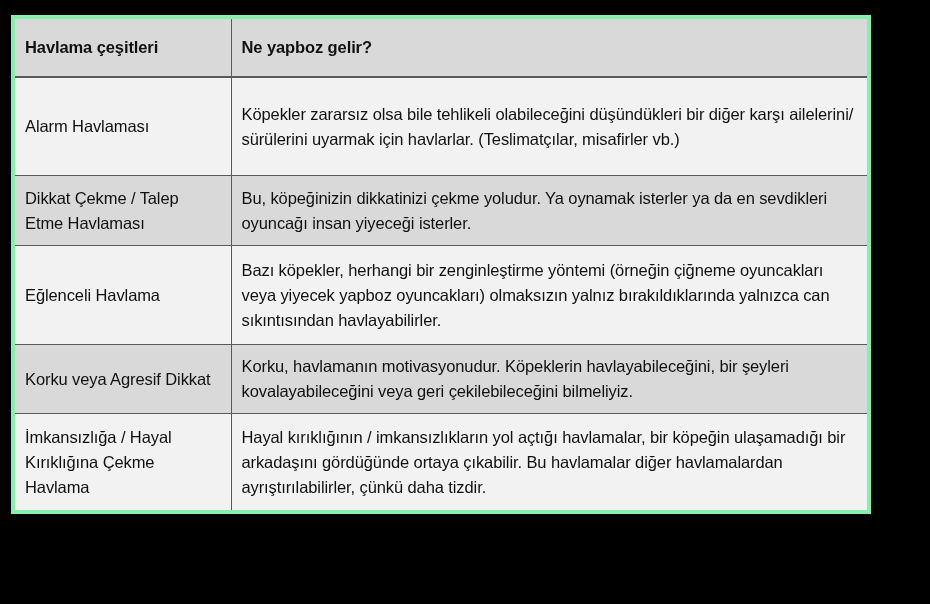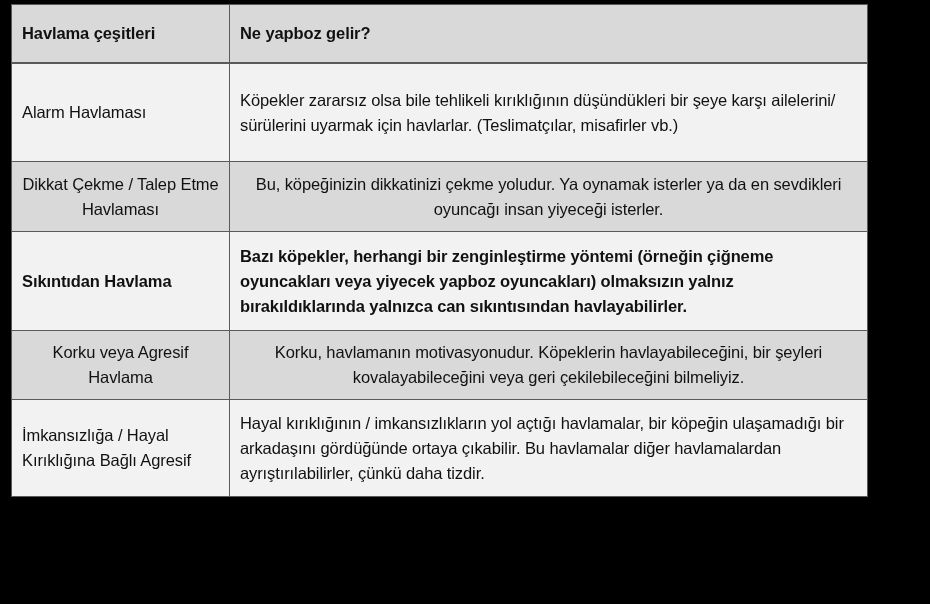--- a/index.html
+++ b/index.html
@@ -10,49 +10,49 @@
     body {
       width: 930px;
       height: 604px;
       position: relative;
       overflow: hidden;
       font-family: "Liberation Sans", "DejaVu Sans", sans-serif;
     }
     .table {
       position: absolute;
       left: 11px;
-      top: 4px;
+      top: 15px;
       width: 718px;
       border-collapse: collapse;
       table-layout: fixed;
-      border: 1px solid #86efac;
+      border: 4px solid #86efac;
     }
     .table td, .table th {
       border: 1px solid #5a5a5a;
       padding: 0 10px;
       vertical-align: middle;
       color: #111111;
       font-size: 16.5px;
       line-height: 25px;
       text-align: left;
       letter-spacing: -0.1px;
     }
     .table th {
       font-weight: bold;
       background: #d9d9d9;
       height: 57px;
       border-bottom: 2px solid #5a5a5a;
     }
     .col-type { width: 218px; }
     .col-meaning { width: 638px; }
     tr.light td { background: #f2f2f2; }
-    tr.dark td { background: #d9d9d9; text-align: center; }
+    tr.dark td { background: #d9d9d9; }
     tr.r1 td { height: 97px; }
     tr.r2 td { height: 69px; }
-    tr.r3 td { height: 98px; font-weight: bold; }
+    tr.r3 td { height: 98px; }
     tr.r4 td { height: 68px; }
     tr.r5 td { height: 96px; }
     tr.r6 td { height: 68px; }
     .meaning { padding-top: 2px; }
   </style>
 </head>
 <body>
 
 <table class="table">
   <colgroup>
@@ -61,32 +61,32 @@
   </colgroup>
   <thead>
     <tr>
       <th>Havlama çeşitleri</th>
       <th>Ne yapboz gelir?</th>
     </tr>
   </thead>
   <tbody>
     <tr class="light r1">
       <td>Alarm Havlaması</td>
-      <td class="meaning">Köpekler zararsız olsa bile tehlikeli kırıklığının düşündükleri bir şeye karşı ailelerini/ sürülerini uyarmak için havlarlar. (Teslimatçılar, misafirler vb.)</td>
+      <td class="meaning">Köpekler zararsız olsa bile tehlikeli olabileceğini düşündükleri bir diğer karşı ailelerini/ sürülerini uyarmak için havlarlar. (Teslimatçılar, misafirler vb.)</td>
     </tr>
     <tr class="dark r2">
       <td>Dikkat Çekme / Talep Etme Havlaması</td>
       <td class="meaning">Bu, köpeğinizin dikkatinizi çekme yoludur. Ya oynamak isterler ya da en sevdikleri oyuncağı insan yiyeceği isterler.</td>
     </tr>
     <tr class="light r3">
-      <td>Sıkıntıdan Havlama</td>
+      <td>Eğlenceli Havlama</td>
       <td class="meaning">Bazı köpekler, herhangi bir zenginleştirme yöntemi (örneğin çiğneme oyuncakları veya yiyecek yapboz oyuncakları) olmaksızın yalnız bırakıldıklarında yalnızca can sıkıntısından havlayabilirler.</td>
     </tr>
     <tr class="dark r4">
-      <td>Korku veya Agresif Havlama</td>
+      <td>Korku veya Agresif Dikkat</td>
       <td class="meaning">Korku, havlamanın motivasyonudur. Köpeklerin havlayabileceğini, bir şeyleri kovalayabileceğini veya geri çekilebileceğini bilmeliyiz.</td>
     </tr>
     <tr class="light r5">
-      <td>İmkansızlığa / Hayal Kırıklığına Bağlı Agresif</td>
+      <td>İmkansızlığa / Hayal Kırıklığına Çekme Havlama</td>
       <td class="meaning">Hayal kırıklığının / imkansızlıkların yol açtığı havlamalar, bir köpeğin ulaşamadığı bir arkadaşını gördüğünde ortaya çıkabilir. Bu havlamalar diğer havlamalardan ayrıştırılabilirler, çünkü daha tizdir.</td>
     </tr>
   </tbody>
 </table>
 
 </body></html>

